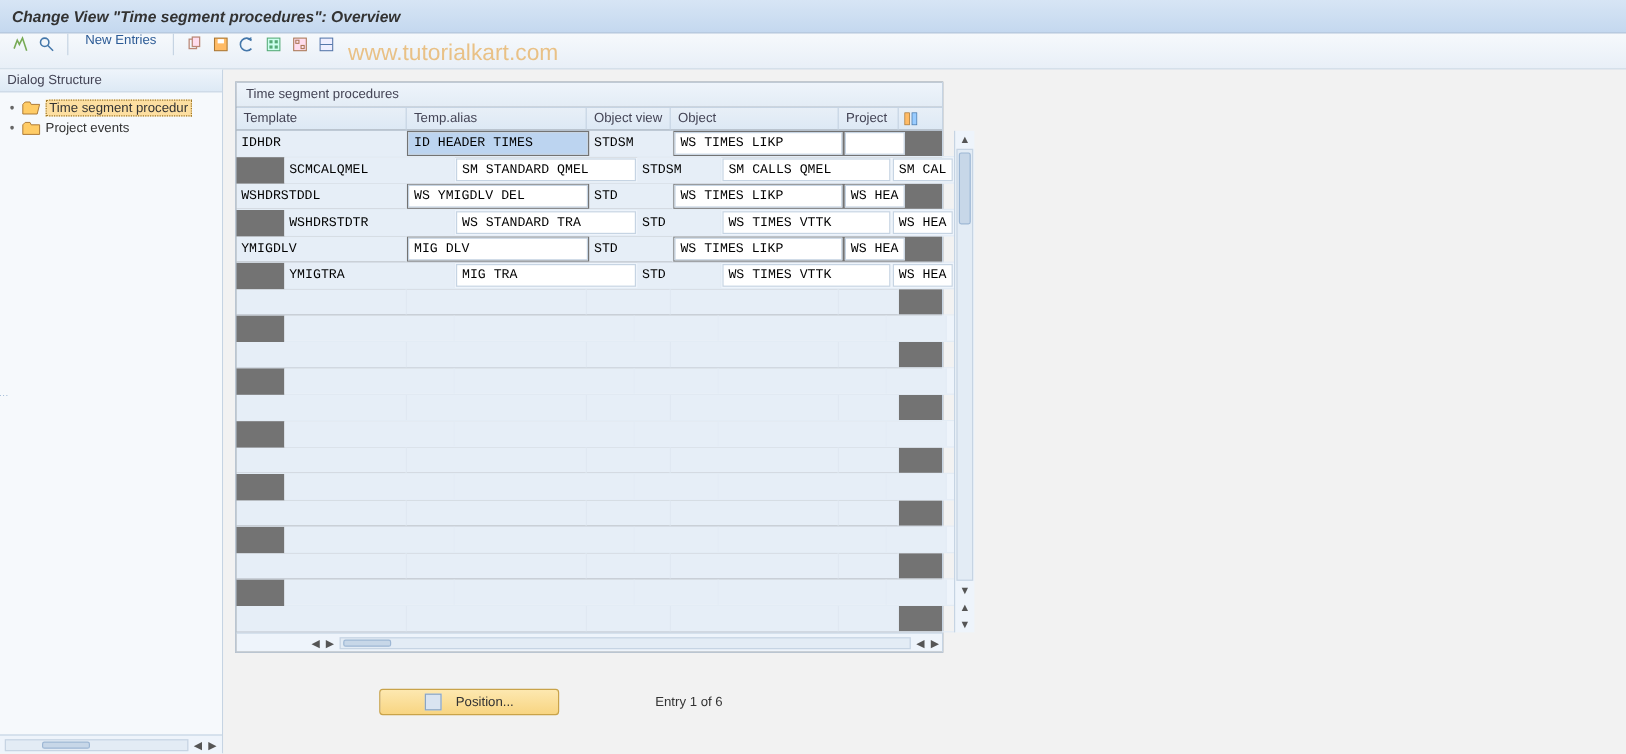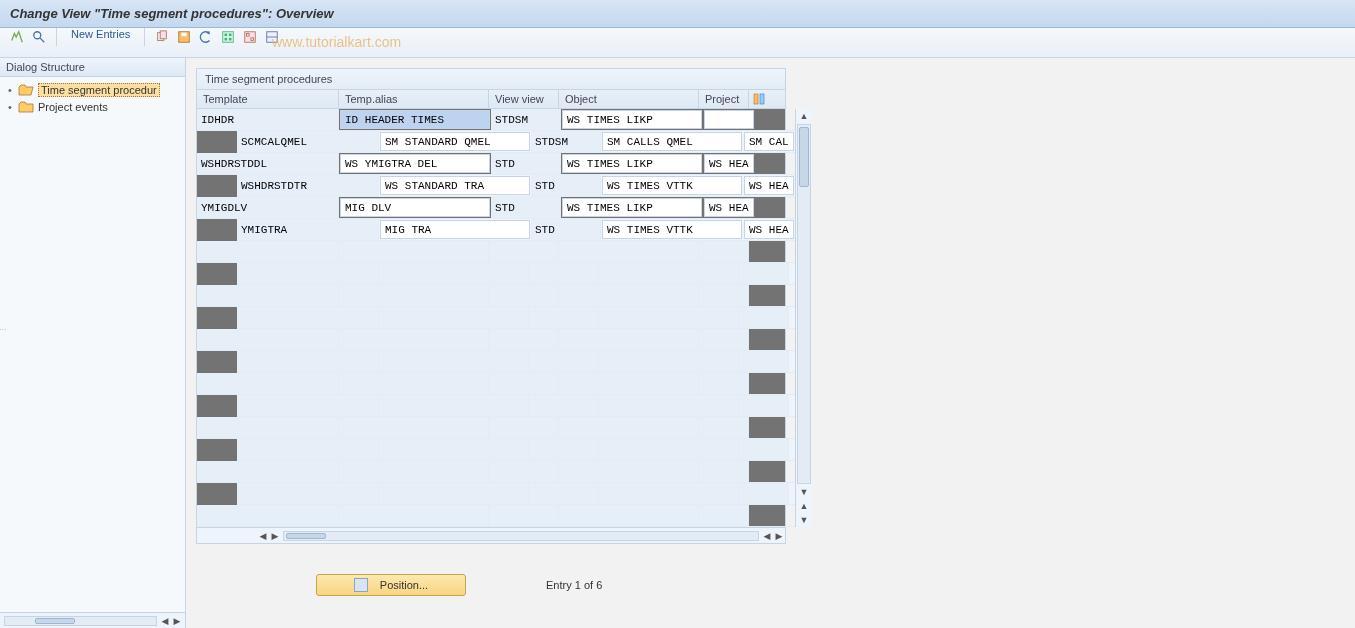--- a/index.html
+++ b/index.html
@@ -50,23 +50,23 @@
     background: #c6d4e3;
     margin: 0 4px;
   }
   .tb-text {
     color: #2b5a95;
     padding: 0 6px;
     cursor: pointer;
   }
   .watermark {
     position: absolute;
-    left: 272px;
+    left: 290px;
     top: 6px;
-    font-size: 14px;
+    font-size: 19px;
     color: #e8b56a;
     opacity: 0.8;
     pointer-events: none;
     font-family: Arial, sans-serif;
   }
   .main {
     display: flex;
     height: calc(100% - 58px);
   }
   .left-pane {
@@ -398,21 +398,21 @@
       <span class="arrow-btn">▶</span>
     </div>
   </div>
 
   <div class="right-pane">
     <div class="grid-box">
       <div class="grid-caption">Time segment procedures</div>
       <div class="grid-head">
         <div class="gh col-template">Template</div>
         <div class="gh col-alias">Temp.alias</div>
-        <div class="gh col-event">View view</div>
+        <div class="gh col-event">Object view</div>
         <div class="gh col-object">Object</div>
         <div class="gh col-project">Project</div>
         <div class="gh icon col-vscroll">
           <svg width="12" height="12" viewBox="0 0 12 12">
               <rect x="1" y="1" width="4" height="10" fill="#fb6" stroke="#a73" stroke-width="0.6"></rect>
               <rect x="7" y="1" width="4" height="10" fill="#9cf" stroke="#47a" stroke-width="0.6"></rect>
             </svg>
         </div>
       </div>
       <div class="grid-body-wrap">
@@ -426,21 +426,21 @@
             </div>
             <div class="gr alt">
               <div class="gc ro col-template">SCMCALQMEL</div>
               <div class="gc col-alias edit">SM STANDARD     QMEL</div>
               <div class="gc ro col-event">STDSM</div>
               <div class="gc col-object edit">SM CALLS QMEL</div>
               <div class="gc col-project edit">SM CAL</div>
             </div>
             <div class="gr">
               <div class="gc ro col-template">WSHDRSTDDL</div>
-              <div class="gc col-alias edit">WS YMIGTRA DEL</div>
+              <div class="gc col-alias edit">WS YMIGDLV DEL</div>
               <div class="gc ro col-event">STD</div>
               <div class="gc col-object edit">WS TIMES LIKP</div>
               <div class="gc col-project edit">WS HEA</div>
             </div>
             <div class="gr alt">
               <div class="gc ro col-template">WSHDRSTDTR</div>
               <div class="gc col-alias edit">WS STANDARD TRA</div>
               <div class="gc ro col-event">STD</div>
               <div class="gc col-object edit">WS TIMES VTTK</div>
               <div class="gc col-project edit">WS HEA</div>

